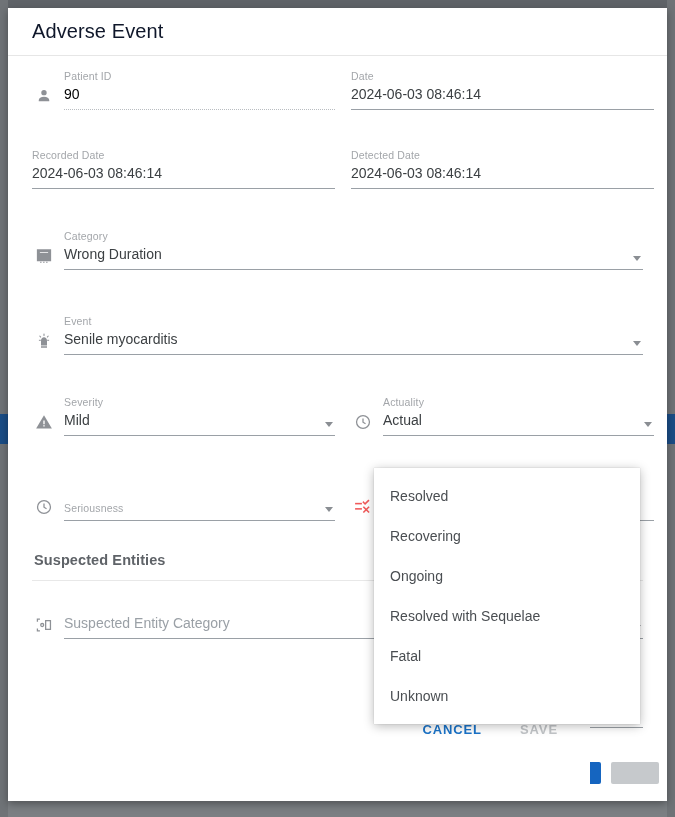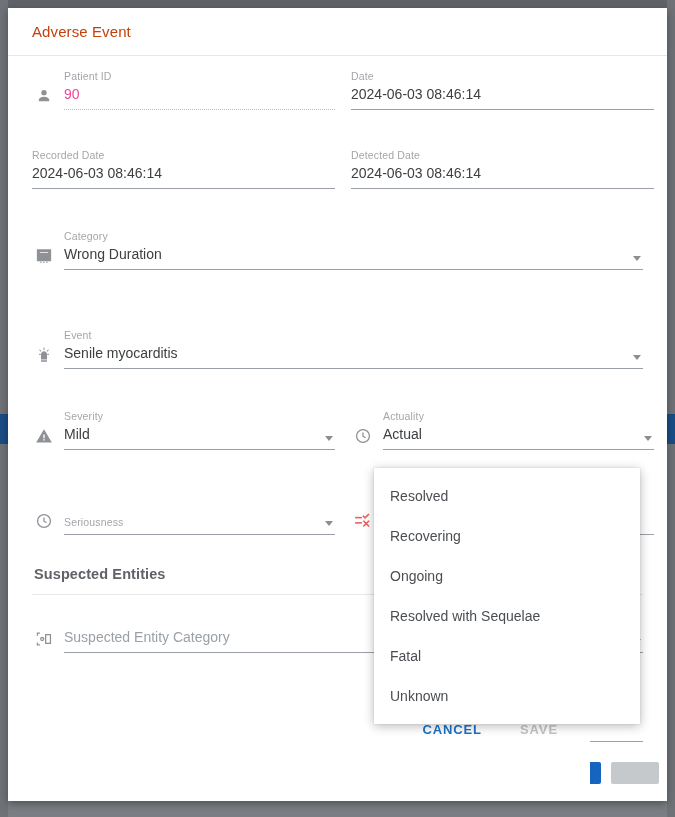--- a/index.html
+++ b/index.html
@@ -52,22 +52,22 @@
   }
 
   .modal-header {
     height: 48px;
     padding: 0 24px;
     display: flex;
     align-items: center;
     border-bottom: 1px solid #e6e6e6;
   }
   .modal-title {
-    font-size: 15px;
-    color: #c2410c;
+    font-size: 20px;
+    color: #0f172a;
     font-weight: 400;
     letter-spacing: .1px;
   }
 
   .modal-body {
     position: relative;
     padding: 14px 24px 0 24px;
     height: 690px;
   }
 
@@ -122,21 +122,21 @@
 
   .field-value {
     font-size: 14px;
     color: #3c4043;
     line-height: 21px;
     height: 21px;
     white-space: nowrap;
     overflow: hidden;
   }
   .field-value.placeholder { color: #9aa0a6; }
-  .field-value.muted { color: #ec4899; }
+  .field-value.muted { color: #000000; }
 
   .underline {
     height: 1px;
     background: #9aa0a6;
     margin-top: 4px;
   }
   .underline.dotted {
     height: 0;
     background: none;
     border-bottom: 1px dotted #b9bdc1;
@@ -305,21 +305,21 @@
           </span>
           <div class="field-inner">
             <div class="field-label">Category</div>
             <div class="field-value">Wrong Duration</div>
             <div class="underline"></div>
             <span class="caret"></span>
           </div>
         </div>
       </div>
 
-      <div class="row single" style="margin-top:56px;">
+      <div class="row single" style="margin-top:42px;">
         <div class="field">
           <span class="field-icon">
             <svg width="18" height="18" viewBox="0 0 24 24" fill="currentColor">
               <path d="M8 19h8v2H8z"></path>
               <path d="M12 7c-2.2 0-4 1.9-4 4.2V18h8v-6.8C16 8.9 14.2 7 12 7z"></path>
               <rect x="11.3" y="2.2" width="1.4" height="3"></rect>
               <rect x="5.2" y="10.4" width="2.6" height="1.3"></rect>
               <rect x="16.2" y="10.4" width="2.6" height="1.3"></rect>
               <rect x="6.3" y="4.6" width="1.3" height="2.8" transform="rotate(-42 7 6)"></rect>
               <rect x="16.4" y="4.6" width="1.3" height="2.8" transform="rotate(42 17 6)"></rect>

